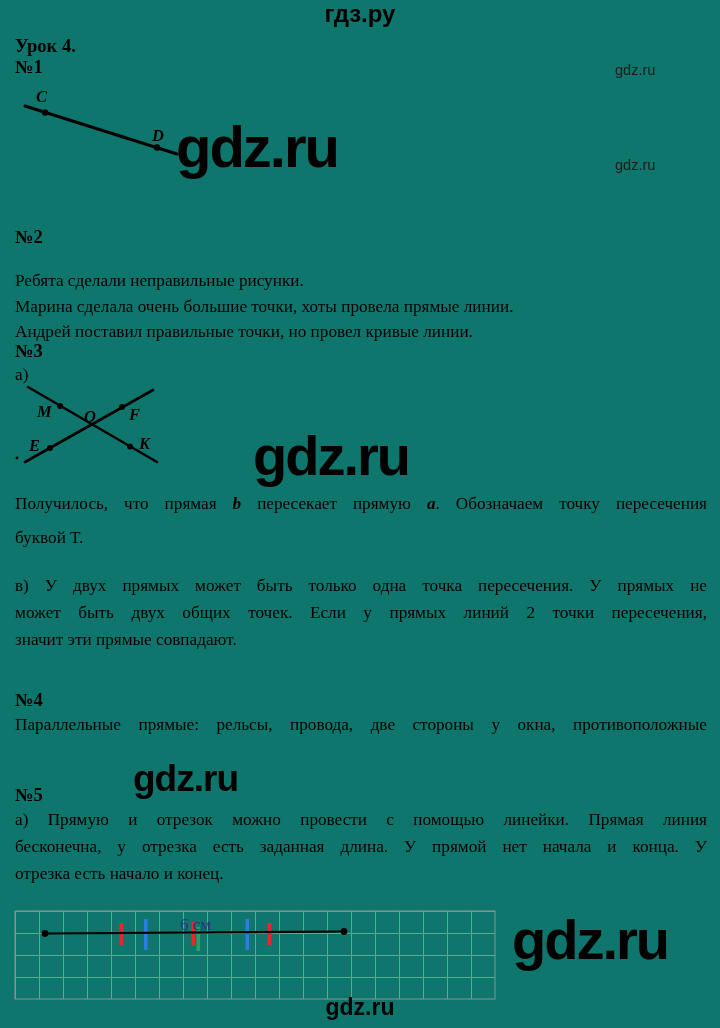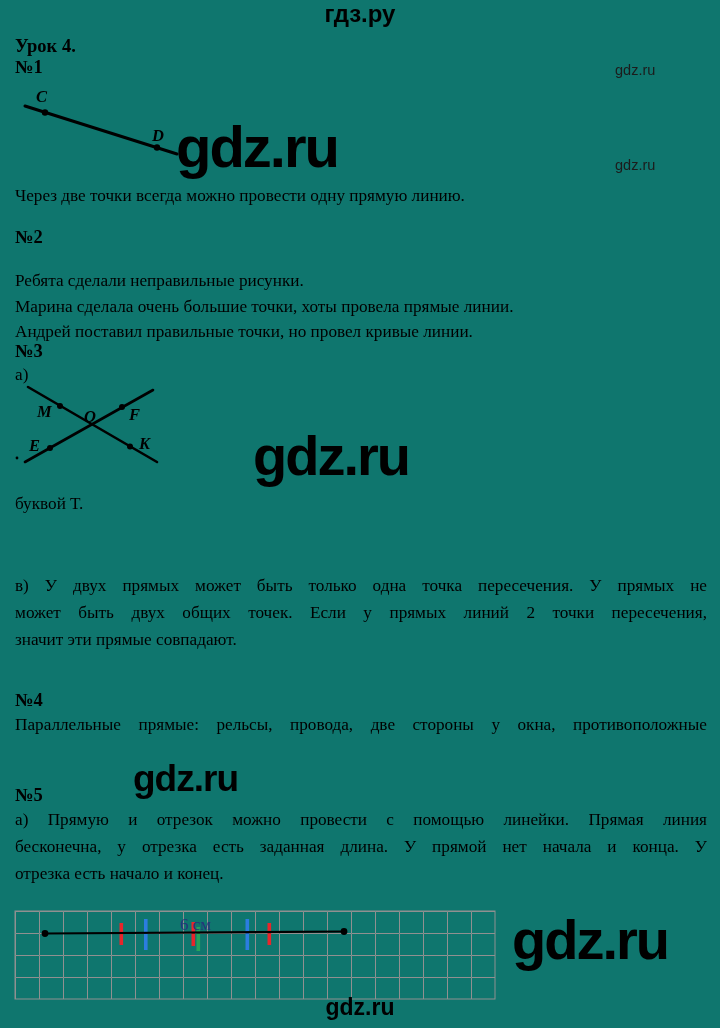--- a/index.html
+++ b/index.html
@@ -35,21 +35,20 @@
   <svg class="fig" style="left:0;top:85px" width="230" height="85" viewBox="0 0 230 85">
     <line x1="25" y1="21" x2="177" y2="69" stroke="#000" stroke-width="3" stroke-linecap="round"></line>
     <circle cx="45" cy="27.5" r="3.2" fill="#000"></circle>
     <circle cx="157" cy="62.5" r="3.2" fill="#000"></circle>
     <text class="fig-pt" x="36" y="17">C</text>
     <text class="fig-pt" x="152" y="56">D</text>
   </svg>
   <div class="wm-big" style="left:176px;top:118px;font-size:58px">gdz.ru</div>
   <div class="wm-small" style="left:615px;top:158px">gdz.ru</div>
 
-  <div class="body-text" style="top:183px">Через две точки всегда можно провести одну прямую линию.</div>
 
   <div class="task-label" style="top:227px">№2</div>
   <div class="body-text" style="top:268px">
     <div>Ребята сделали неправильные рисунки.</div>
     <div>Марина сделала очень большие точки, хоты провела прямые линии.</div>
     <div>Андрей поставил правильные точки, но провел кривые линии.</div>
   </div>
 
   <div class="task-label" style="top:341px">№3</div>
   <div class="body-text" style="top:362px">а)</div>
@@ -64,20 +63,21 @@
     <circle cx="17" cy="80" r="1.4" fill="#000"></circle>
     <text class="fig-pt" x="37" y="39">M</text>
     <text class="fig-pt" x="84" y="44">O</text>
     <text class="fig-pt" x="129" y="42">F</text>
     <text class="fig-pt" x="29" y="73">E</text>
     <text class="fig-pt" x="139" y="71">K</text>
   </svg>
   <div class="wm-big" style="left:253px;top:428px;font-size:56px">gdz.ru</div>
 
   <div class="body-text" style="top:487px;line-height:33.5px">
+    <div class="jline"><span>Получилось, что прямая </span><span class="em-ab">b</span><span> пересекает прямую </span><span class="em-ab">a</span><span>. Обозначаем точку пересечения</span></div>
     <div><span>буквой Т.</span></div>
   </div>
 
   <div class="body-text" style="top:572px;line-height:27px">
     <div class="jline">в) У двух прямых может быть только одна точка пересечения. У прямых не</div>
     <div class="jline">может быть двух общих точек. Если у прямых линий 2 точки пересечения,</div>
     <div>значит эти прямые совпадают.</div>
   </div>
 
   <div class="task-label" style="top:690px">№4</div>

